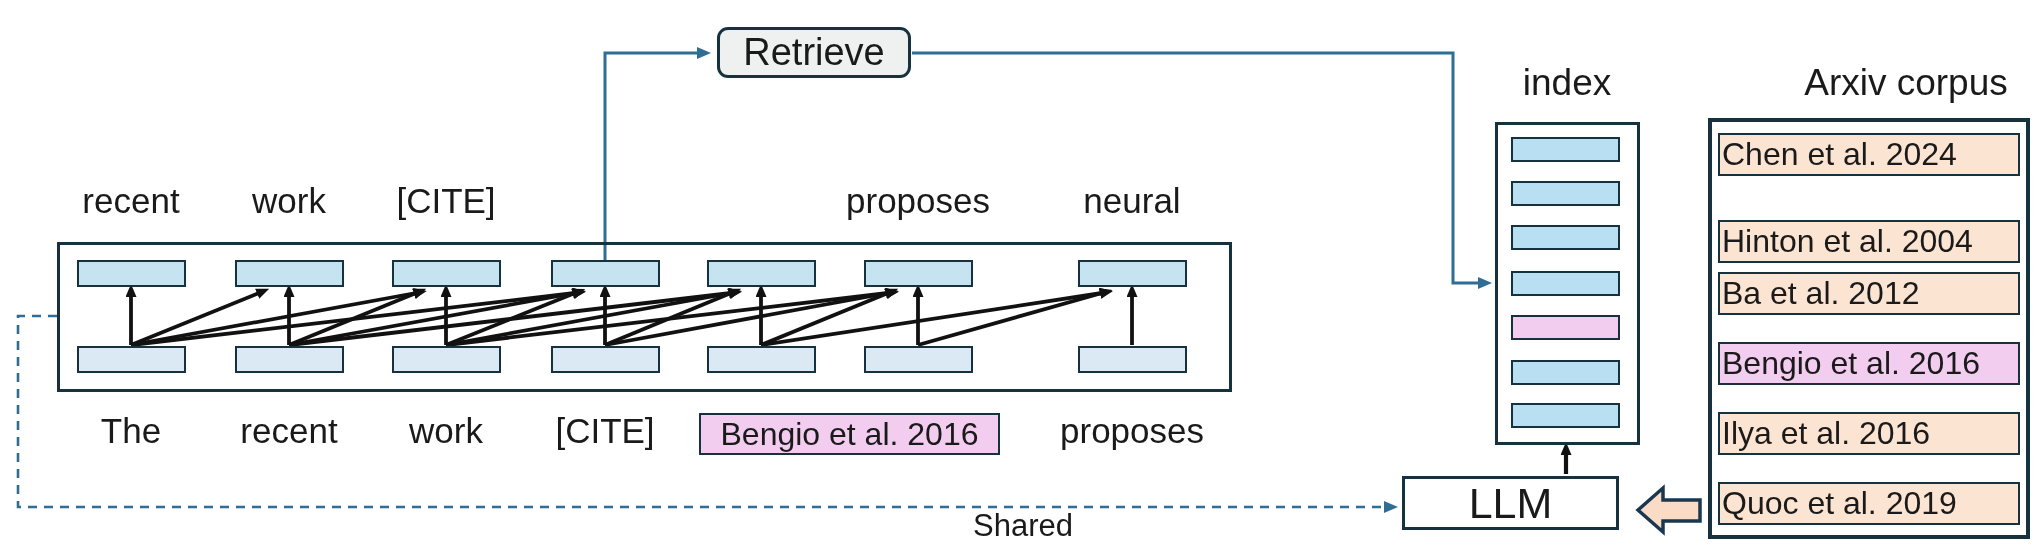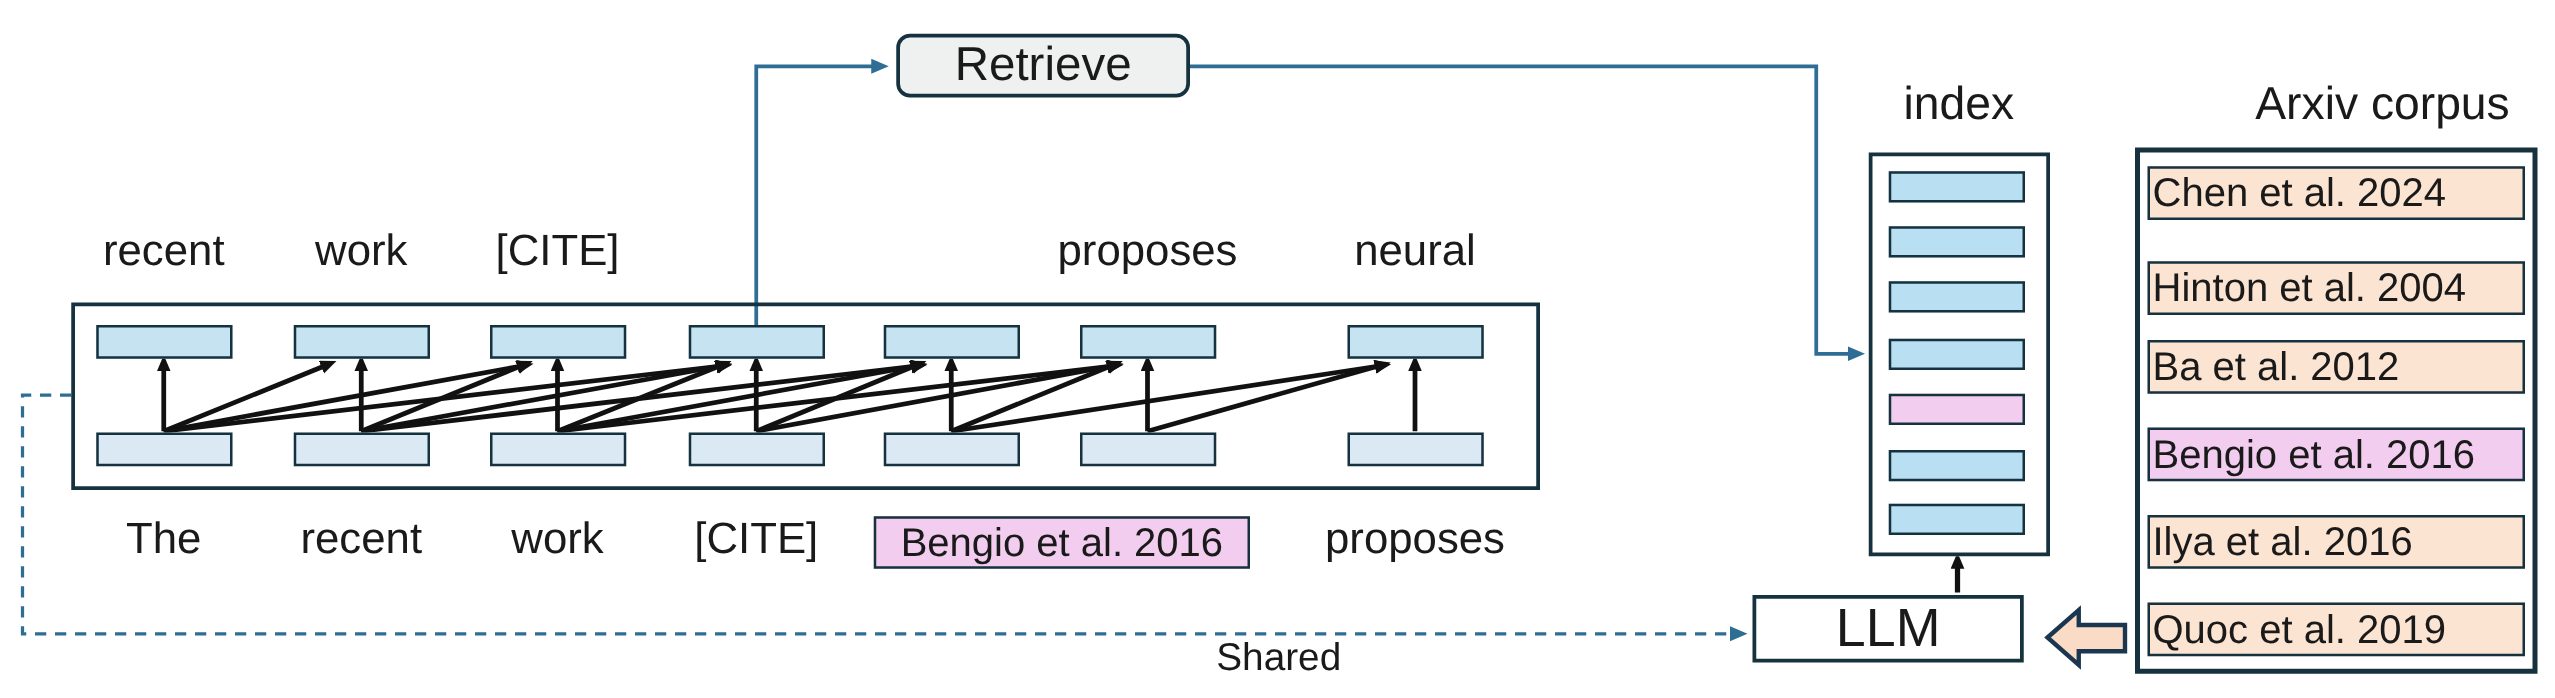--- a/index.html
+++ b/index.html
@@ -188,41 +188,41 @@
       <div class="lbl" style="left: 289px; top: 413px;">recent</div>
       <div class="lbl" style="left: 446px; top: 413px;">work</div>
       <div class="lbl" style="left: 605px; top: 413px;">[CITE]</div>
       <div class="lbl" style="left: 1132px; top: 413px;">proposes</div>
     </div>
 
   <div class="pink-tok" id="pinkTok" style="left: 699px; top: 413px; width: 301px; height: 42px;">
     <span>Bengio et al. 2016</span>
   </div>
 
-  <div class="retrieve" id="retrieveBox" style="left: 717px; top: 27px; width: 235px; height: 51px; text-align: right;">
+  <div class="retrieve" id="retrieveBox" style="left: 717px; top: 27px; width: 194px; height: 51px; text-align: right;">
     <span>Retrieve</span>
   </div>
 
   <div class="panel-title" id="idxTitle" style="left: 1567px; top: 64px;">index</div>
   <div class="idx-box" id="idxBox" style="left: 1495px; top: 122px; width: 145px; height: 323px;"></div>
   <div id="idxBars">
       <div class="idx-bar blue" style="left: 1511px; top: 137px; width: 109px; height: 25px;"></div>
       <div class="idx-bar blue" style="left: 1511px; top: 181px; width: 109px; height: 25px;"></div>
       <div class="idx-bar blue" style="left: 1511px; top: 225px; width: 109px; height: 25px;"></div>
       <div class="idx-bar blue" style="left: 1511px; top: 271px; width: 109px; height: 25px;"></div>
       <div class="idx-bar pink" style="left: 1511px; top: 315px; width: 109px; height: 25px;"></div>
       <div class="idx-bar blue" style="left: 1511px; top: 360px; width: 109px; height: 25px;"></div>
       <div class="idx-bar blue" style="left: 1511px; top: 403px; width: 109px; height: 25px;"></div>
     </div>
 
   <div class="panel-title" id="corpusTitle" style="left: 1878px; top: 64px; margin-left: 28px;">Arxiv corpus</div>
   <div class="corpus-box" id="corpusBox" style="left: 1708px; top: 118px; width: 322px; height: 421px;"></div>
   <div id="corpusEntries">
       <div class="corpus-entry" style="left: 1718px; top: 133px; width: 302px; height: 43px;">Chen et al. 2024</div>
-      <div class="corpus-entry" style="left: 1718px; top: 209px; width: 302px; height: 43px;">Hinton et al. 2004</div>
+      <div class="corpus-entry" style="left: 1718px; top: 220px; width: 302px; height: 43px;">Hinton et al. 2004</div>
       <div class="corpus-entry" style="left: 1718px; top: 272px; width: 302px; height: 43px;">Ba et al. 2012</div>
       <div class="corpus-entry hl" style="left: 1718px; top: 342px; width: 302px; height: 43px;">Bengio et al. 2016</div>
       <div class="corpus-entry" style="left: 1718px; top: 412px; width: 302px; height: 43px;">Ilya et al. 2016</div>
       <div class="corpus-entry" style="left: 1718px; top: 482px; width: 302px; height: 43px;">Quoc et al. 2019</div>
     </div>
 
   <div class="llm" id="llmBox" style="left: 1402px; top: 476px; width: 217px; height: 54px;">
     <span>LLM</span>
   </div>
 

